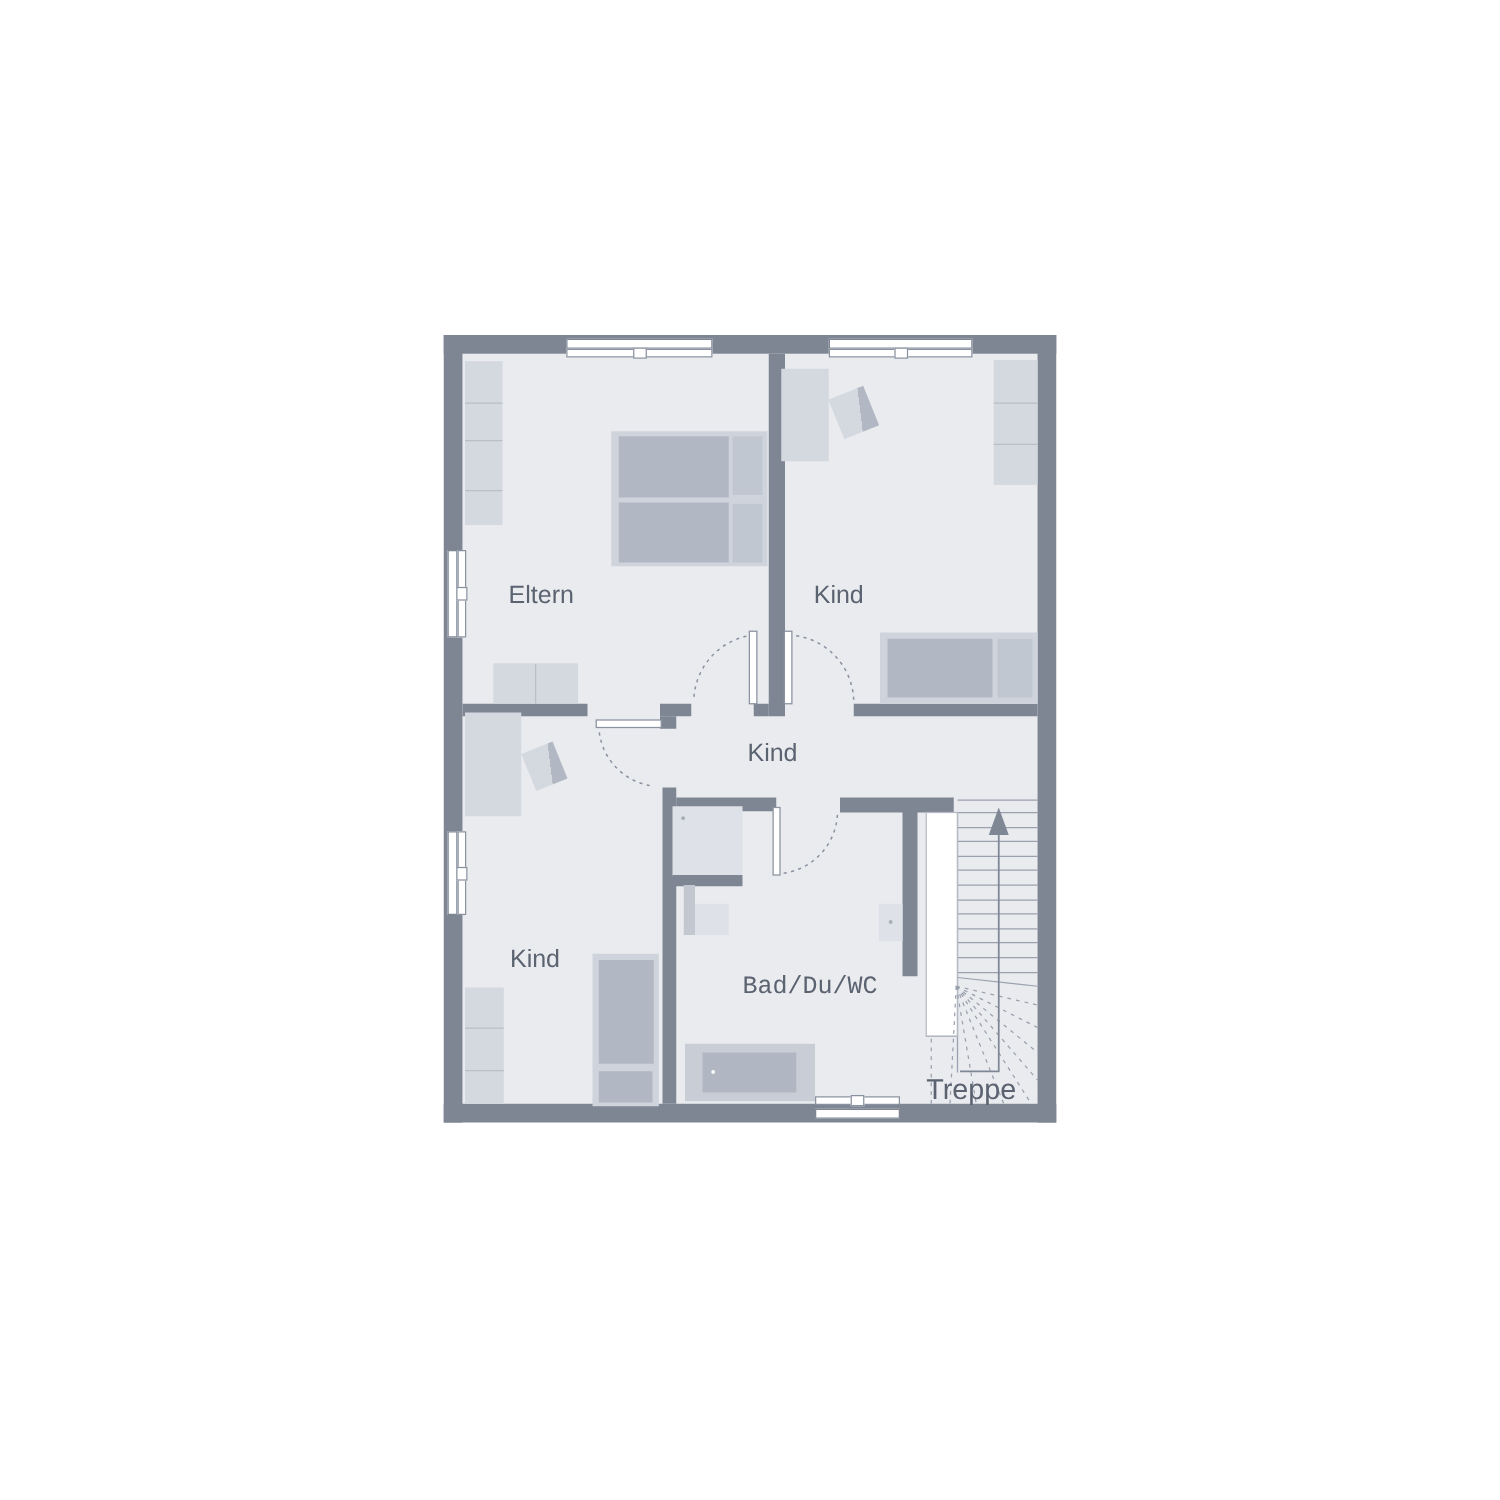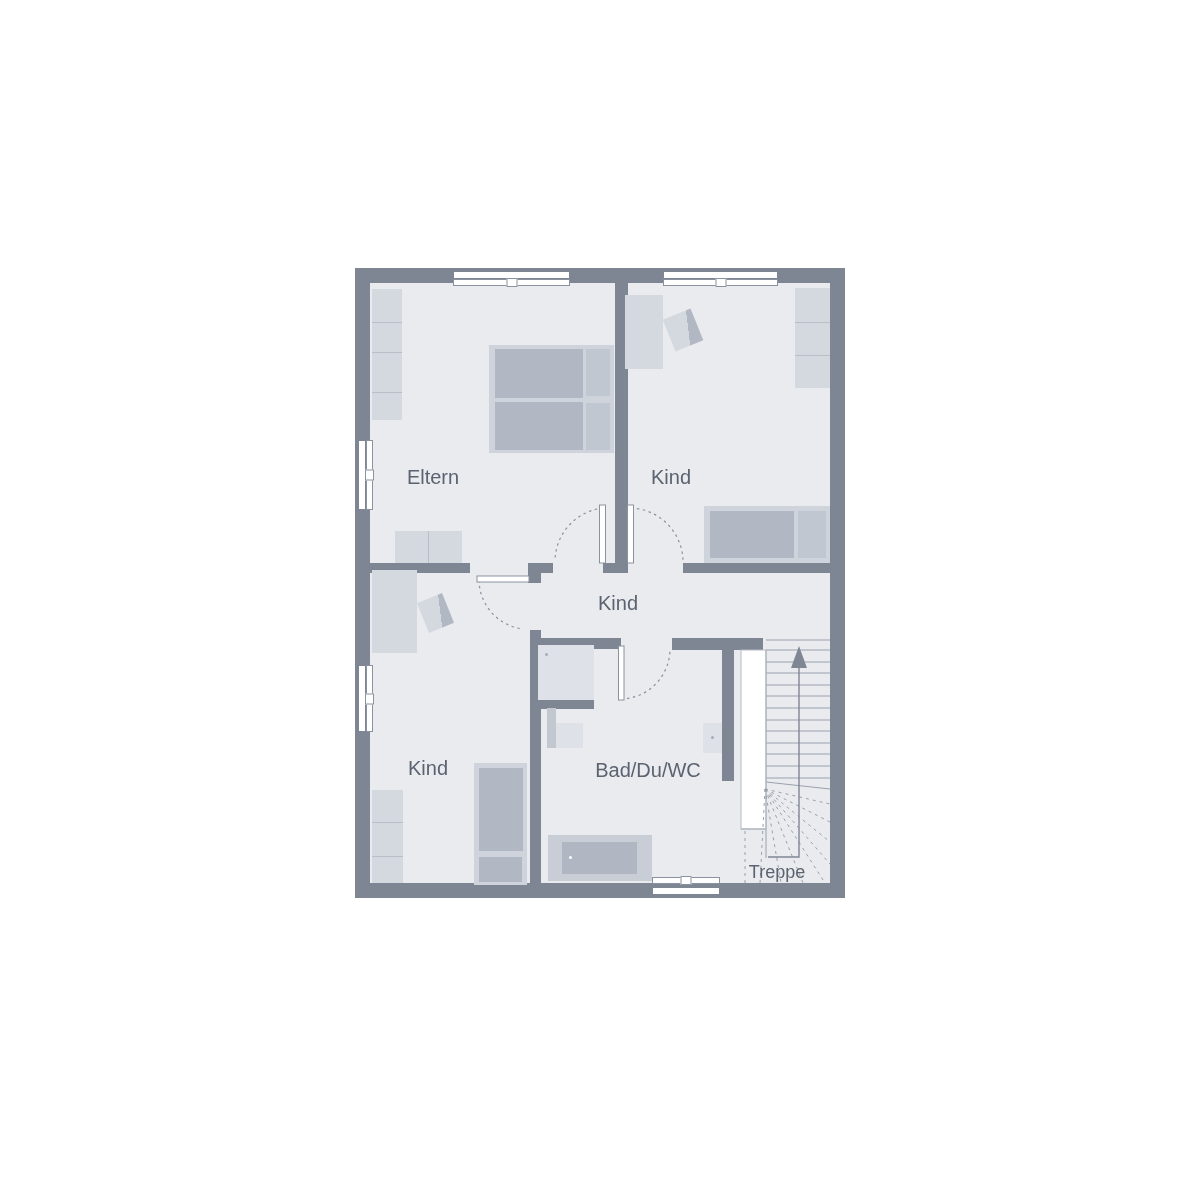--- a/index.html
+++ b/index.html
@@ -12,21 +12,21 @@
   .furn{background:var(--furniture-light);}
   .fixture{background:var(--fixture);}
   .seg{width:100%;}
   .seg + .seg{border-top:1px solid var(--furniture-divider);box-sizing:border-box;}
   .bedframe{background:var(--bed-frame);}
   .mattress{background:var(--furniture-medium);}
   .pillow{background:var(--pillow);}
   .desk{background:linear-gradient(105deg, var(--furniture-light) 0 64%, var(--furniture-medium) 64% 100%);}
   .room-label{position:absolute;transform:translate(-50%,-50%);color:var(--text);
               font-size:20px;white-space:nowrap;}
-  .room-label.small{font-size:18px;}
+  .room-label.small{font-size:23px;}
   
   .win-h .band{position:absolute;left:0;width:100%;height:8px;background:#fff;border:1px solid var(--wall);box-sizing:border-box;}
   .win-h .frame{position:absolute;left:0;width:100%;height:7px;background:#fff;border:1px solid var(--line);box-sizing:border-box;}
   .win-h .mid{position:absolute;left:50%;transform:translateX(-50%);width:11px;height:9px;background:#fff;border:1px solid var(--line);box-sizing:border-box;}
   .win-v .band{position:absolute;top:0;height:100%;width:8px;background:#fff;border:1px solid var(--wall);box-sizing:border-box;}
   .win-v .frame{position:absolute;top:0;height:100%;width:7px;background:#fff;border:1px solid var(--line);box-sizing:border-box;}
   .win-v .mid{position:absolute;top:50%;transform:translateY(-50%);width:9px;height:11px;background:#fff;border:1px solid var(--line);box-sizing:border-box;}
   .overlay{position:absolute;left:0;top:0;width:490px;height:630px;pointer-events:none;}
   .dot{position:absolute;width:3px;height:3px;border-radius:50%;}
 </style>
@@ -192,16 +192,16 @@
       <g>
         <path d="M413,589 H444 V397" fill="none" stroke="#7f8795" stroke-width="1.4"></path>
         <polygon points="436,400 452,400 444,378" fill="#7f8795" stroke="none"></polygon>
       </g>
     </svg>
 
     <div class="room-label" style="left:78px;top:209px;">Eltern</div>
     <div class="room-label" style="left:316px;top:209px;">Kind</div>
     <div class="room-label" style="left:263px;top:335px;">Kind</div>
     <div class="room-label" style="left:73px;top:500px;">Kind</div>
-    <div class="room-label" style="left:293px;top:502px;">Bad/Du/WC</div>
+    <div class="room-label" style="left:293px;top:522px;font-family:Liberation Mono, monospace;">Bad/Du/WC</div>
     <div class="room-label small" style="left:422px;top:604px;">Treppe</div>
   </div>
 </div>
 
 </body></html>

